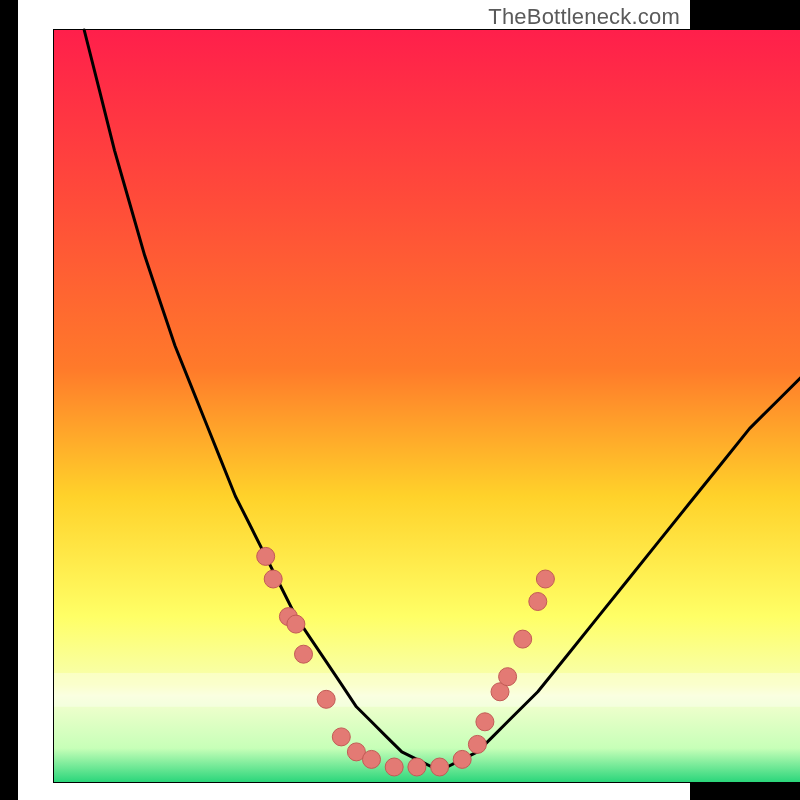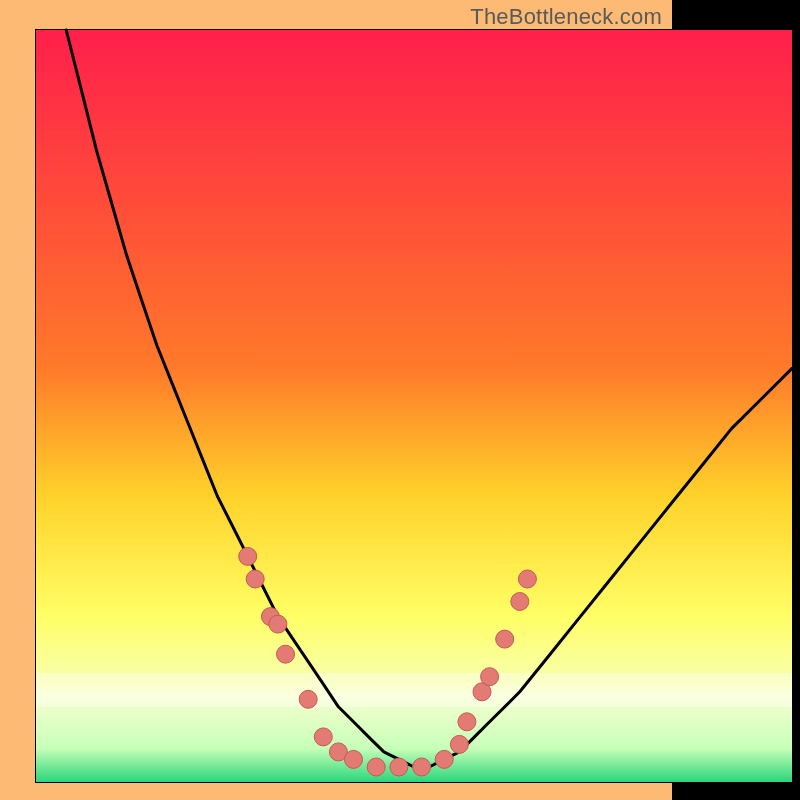--- a/index.html
+++ b/index.html
@@ -8,21 +8,22 @@
     width: 800px;
     height: 800px;
     overflow: hidden;
     background: #000;
     font-family: Arial, Helvetica, sans-serif;
   }
   .frame {
     position: relative;
     width: 672px;
     height: 800px;
-    background: #fdba74;
+    background: #ffffff;
+    margin-left: 18px;
   }
   .watermark {
     position: absolute;
     top: 4px;
     right: 10px;
     color: #5a5a5a;
     font-size: 22px;
     font-weight: 500;
     letter-spacing: 0.2px;
     z-index: 50;

